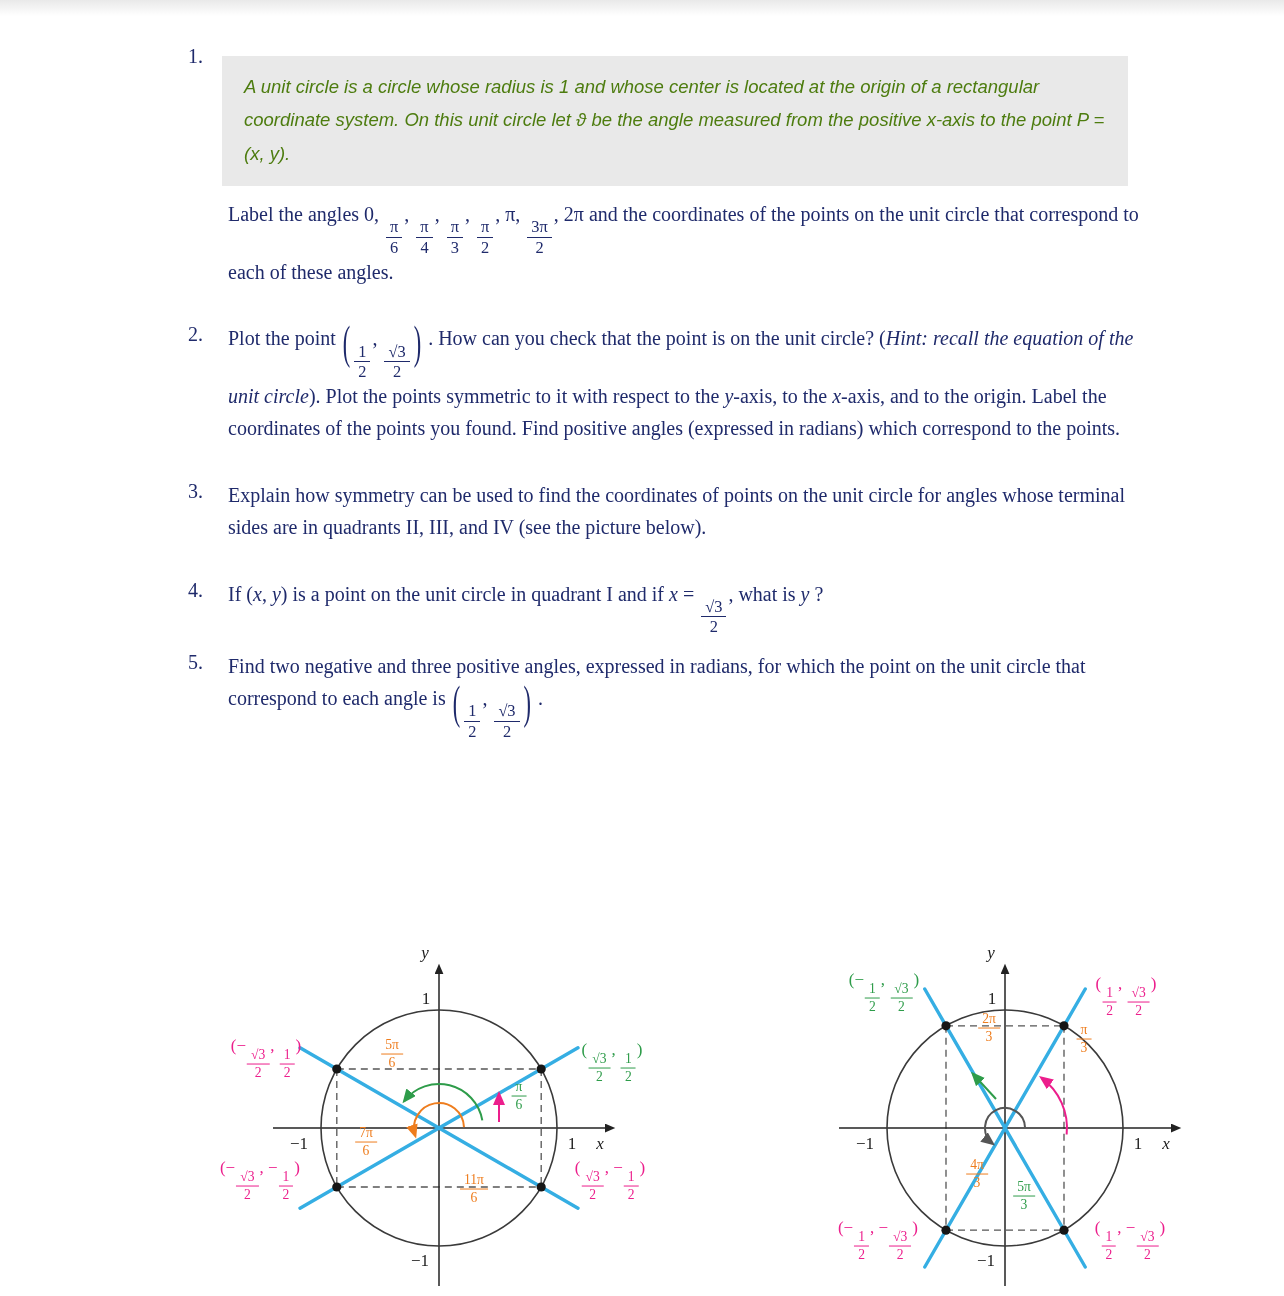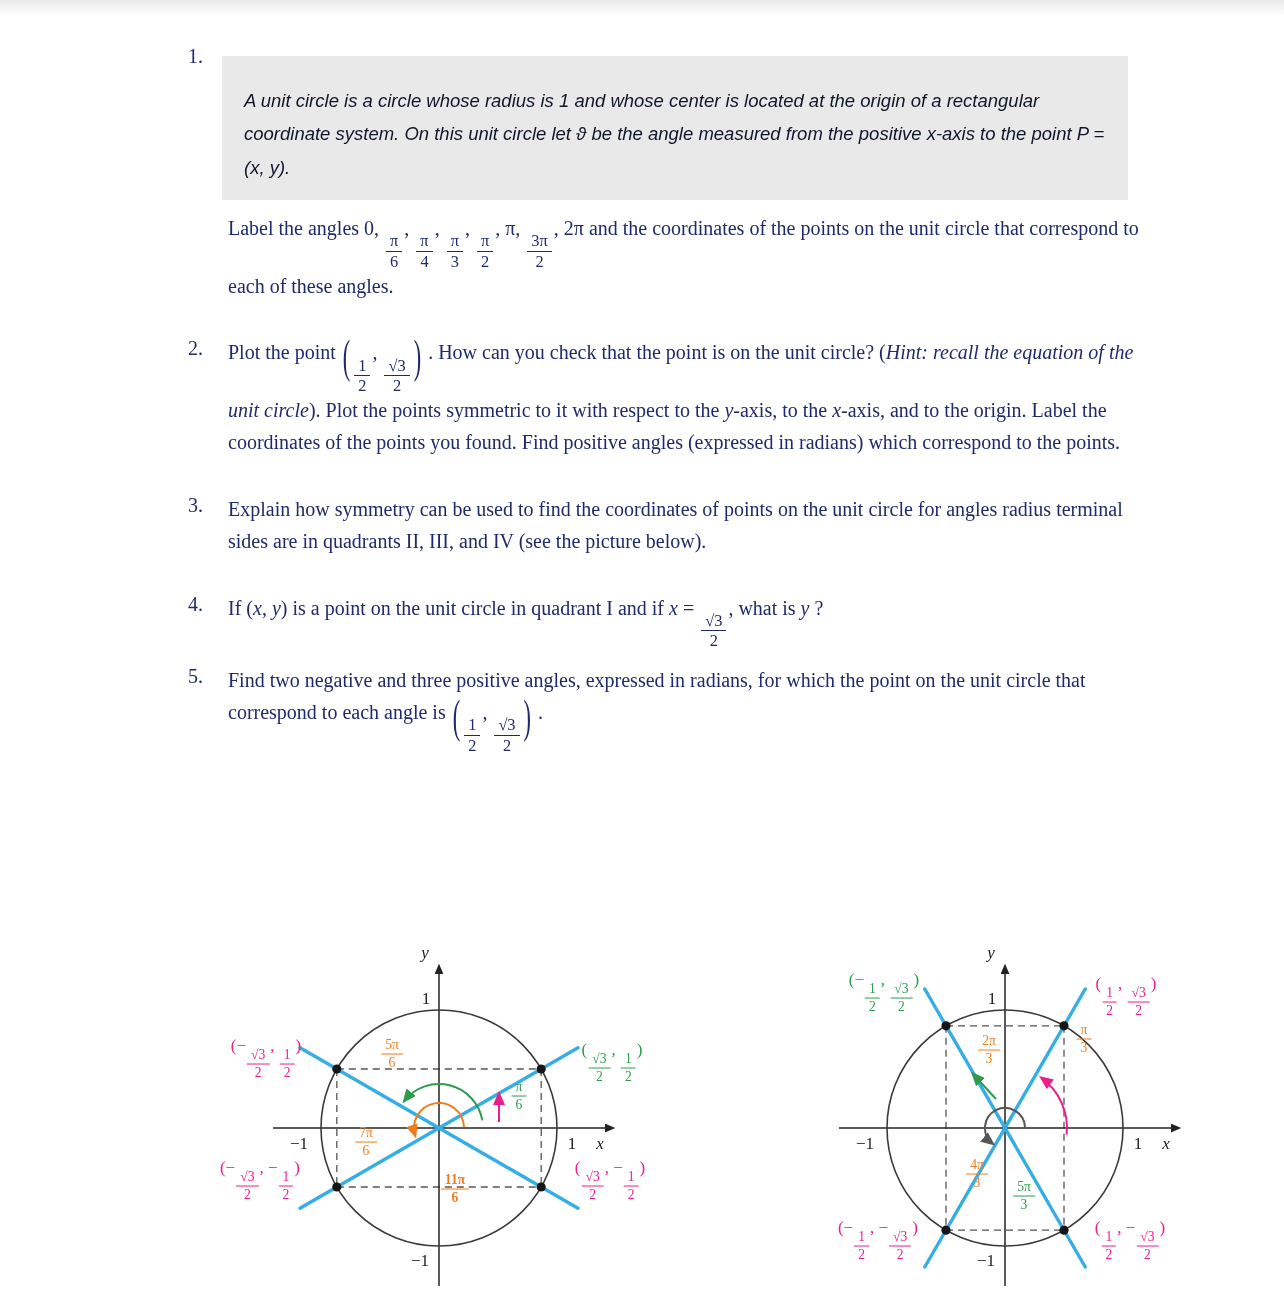--- a/index.html
+++ b/index.html
@@ -5,22 +5,22 @@
   html,body{margin:0;padding:0;}
   body{background:#fff;font-family:"Liberation Serif",serif;}
   .page{position:relative;width:1284px;height:1296px;overflow:hidden;color:#1f2a6b;
         background:linear-gradient(#e9e9e9,#ffffff 16px);}
   .problems{list-style:none;margin:0;padding:44px 0 0 188px;}
   .problem{display:flex;margin-bottom:30px;}
   .problem .num{width:40px;flex:none;font-size:20px;padding-top:1px;}
   .problem .pbody{width:912px;font-size:20px;line-height:1.62;}
   .line{margin:0 0 4px 0;}
   .note{background:#e9e9e9;font-family:"Liberation Sans",sans-serif;font-style:italic;
-        font-size:18.5px;line-height:1.8;color:#0f172a;
-        padding:28px 22px 16px 22px;margin:12px 0 12px -6px;width:862px;}
+        font-size:18.5px;line-height:1.8;color:#4d7c0f;
+        padding:14px 22px 16px 22px;margin:12px 0 12px -6px;width:862px;}
   .frac{display:inline-flex;flex-direction:column;align-items:center;vertical-align:-0.7em;
         line-height:1.05;font-size:0.82em;margin:0 2px;}
   .frac .fn{padding:0 4px 1px 4px;border-bottom:1.4px solid currentColor;}
   .frac .fd{padding-top:1px;}
   .bigp{display:inline-block;transform:scaleY(2.05);font-size:1.12em;vertical-align:-0.28em;
         margin:0 2px;line-height:1;font-weight:400;}
   i{font-style:italic;}
   .diagrams{position:absolute;top:936px;left:214px;display:flex;gap:96px;}
   .diagram{position:relative;width:470px;height:400px;flex:none;}
   .diagram svg{position:absolute;left:0;top:0;}
@@ -66,21 +66,21 @@
             </span>, <span class="frac">
               <span class="fn">√3</span>
               <span class="fd">2</span>
             </span><span class="bigp">)</span> . How can you check that the point is on the unit circle? (<i>Hint: recall the equation of the unit circle</i>).  Plot the points symmetric to it with respect to the <i>y</i>-axis, to the <i>x</i>-axis, and to the origin. Label the coordinates of the points you found. Find positive angles (expressed in radians) which correspond to the points.</p>
       </div>
     </li>
 
     <li class="problem">
       <span class="num">3.</span>
       <div class="pbody">
-        <p class="line">Explain how symmetry can be used to find the coordinates of points on the unit circle for angles radius terminal sides are in quadrants II, III, and IV (see the picture below).</p>
+        <p class="line">Explain how symmetry can be used to find the coordinates of points on the unit circle for angles whose terminal sides are in quadrants II, III, and IV (see the picture below).</p>
       </div>
     </li>
 
     <li class="problem" style="margin-bottom:10px;">
       <span class="num">4.</span>
       <div class="pbody">
         <p class="line">If (<i>x</i>, <i>y</i>) is a point on the unit circle in quadrant I and if <i>x</i> = <span class="frac">
               <span class="fn">√3</span>
               <span class="fd">2</span>
             </span>, what is <i>y</i> ?</p>
@@ -174,21 +174,21 @@
             <span class="fd">6</span>
           </span></div>
         <div class="dlabel" style="left: 305px; top: 154px; color: rgb(46, 156, 74);"><span class="frac">
             <span class="fn">π</span>
             <span class="fd">6</span>
           </span></div>
         <div class="dlabel" style="left: 152px; top: 200px; color: rgb(238, 125, 30);"><span class="frac">
             <span class="fn">7π</span>
             <span class="fd">6</span>
           </span></div>
-        <div class="dlabel" style="left: 241px; top: 247px; color: rgb(238, 125, 30); font-weight: bold;"><span class="frac">
+        <div class="dlabel" style="left: 260px; top: 247px; color: rgb(238, 125, 30);"><span class="frac">
             <span class="fn">11π</span>
             <span class="fd">6</span>
           </span></div>
       </div>
     <div class="diagram" id="diagram-1">
         <svg width="470" height="400">
           <defs>
             <marker id="right-unit-circle-ah0" markerWidth="9" markerHeight="8" refX="5.5" refY="3" orient="auto" markerUnits="strokeWidth">
               <path d="M0,0 L7,3 L0,6 Z" fill="#222"></path>
             </marker>
@@ -246,21 +246,21 @@
             <span class="fn">√3</span>
             <span class="fd">2</span>
           </span>)</div>
         <div class="dlabel" style="left: 350px; top: 304px; color: rgb(236, 30, 140);">(<span class="frac">
             <span class="fn">1</span>
             <span class="fd">2</span>
           </span>, −<span class="frac">
             <span class="fn">√3</span>
             <span class="fd">2</span>
           </span>)</div>
-        <div class="dlabel" style="left: 209px; top: 108px; color: rgb(238, 125, 30);"><span class="frac">
+        <div class="dlabel" style="left: 209px; top: 86px; color: rgb(238, 125, 30);"><span class="frac">
             <span class="fn">2π</span>
             <span class="fd">3</span>
           </span></div>
         <div class="dlabel" style="left: 304px; top: 97px; color: rgb(238, 125, 30);"><span class="frac">
             <span class="fn">π</span>
             <span class="fd">3</span>
           </span></div>
         <div class="dlabel" style="left: 197px; top: 232px; color: rgb(238, 125, 30);"><span class="frac">
             <span class="fn">4π</span>
             <span class="fd">3</span>

